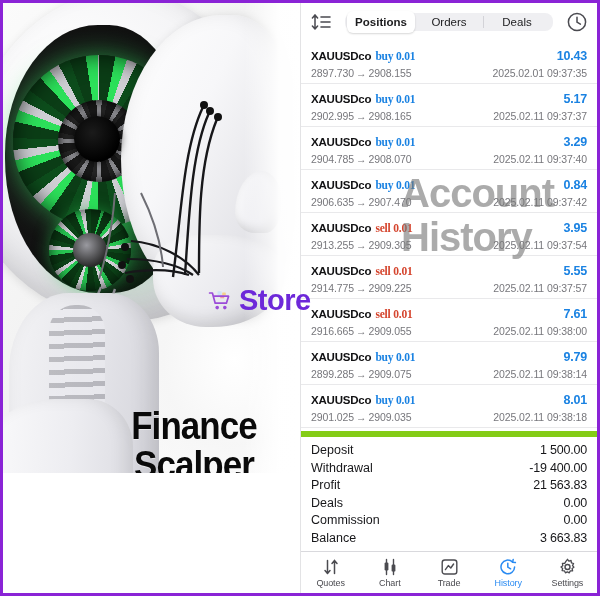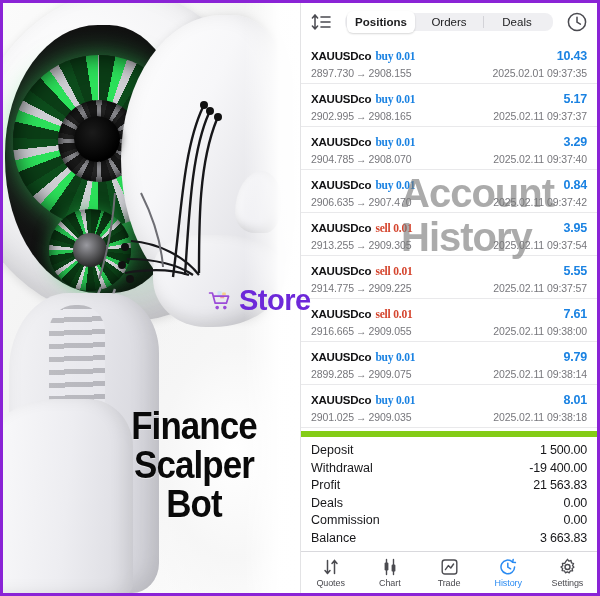--- a/index.html
+++ b/index.html
@@ -19,21 +19,21 @@
     border: 3px solid #8a23d6;
     background: #ffffff;
     overflow: hidden;
     display: flex;
   }
 
   
   .promo {
     position: relative;
     width: 297px;
-    height: 590px;
+    height: 470px;
     overflow: hidden;
     background: #f9a8d4;
     flex: 0 0 297px;
   }
 
   .promo-bg {
     position: absolute;
     inset: 0;
     background:
       radial-gradient(ellipse 60% 45% at 78% 76%, rgba(255,255,255,1) 0%, rgba(246,246,246,0.9) 40%, rgba(255,255,255,0) 72%),

